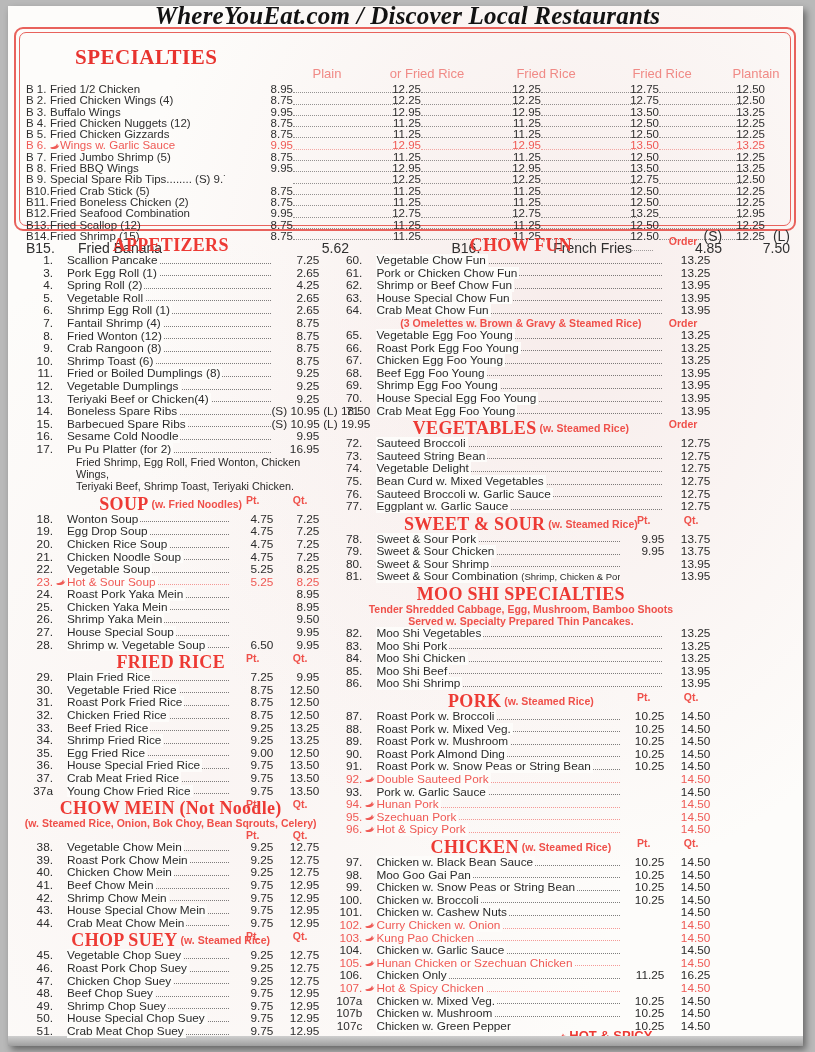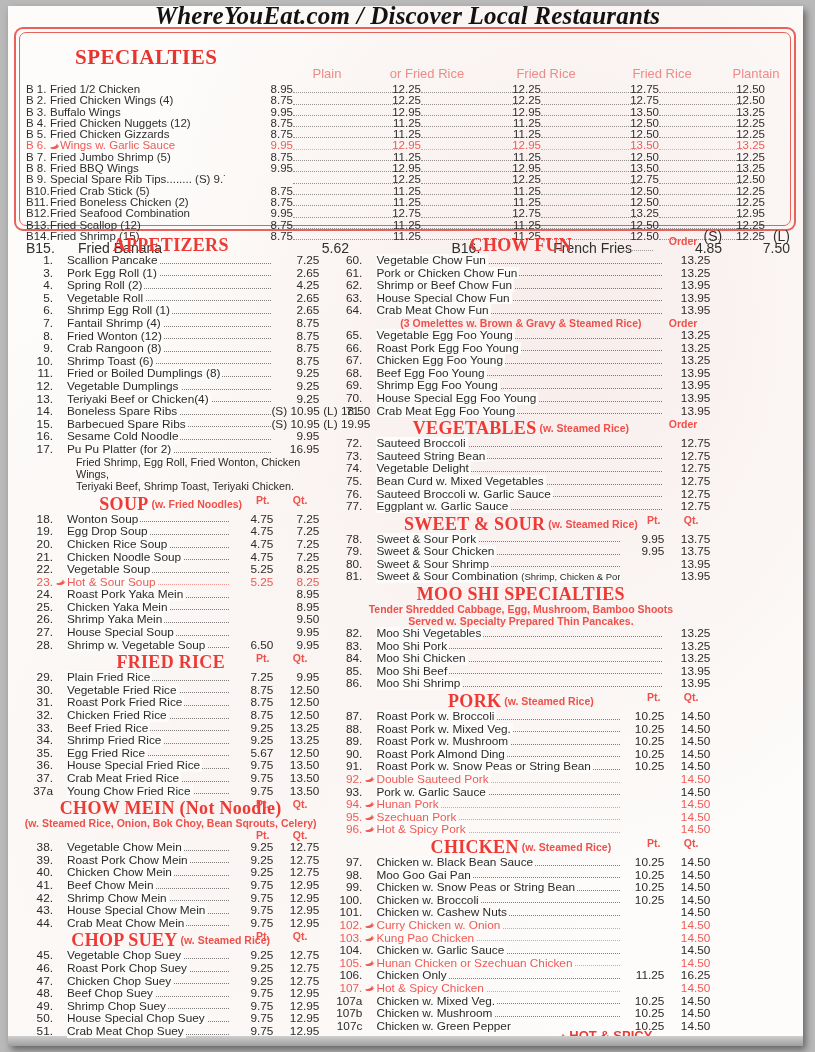--- a/index.html
+++ b/index.html
@@ -157,21 +157,21 @@
     line-height: 12px;
   }
 
   .colhdr {
     position: absolute;
     right: 6px;
     font-size: 10.5px;
     font-weight: bold;
     color: #ef504a;
   }
-  .hdr-pt { right: 50px; }
+  .hdr-pt { right: 60px; }
   .hdr-qt { right: 12px; }
   .hdr-order { right: 13px; }
 
   .items { margin-top: 0px; }
   .item {
     display: flex;
     align-items: baseline;
     font-size: 11.8px;
     line-height: 12.6px;
     height: 12.6px;
@@ -618,21 +618,21 @@
               <div class="num">34.</div>
               <div class="pep-slot"></div>
               <div class="nm"><span class="t">Shrimp Fried Rice</span><span class="leader"></span></div>
               <div class="pt">9.25</div>
               <div class="qt">13.25</div>
             </div>
             <div class="item">
               <div class="num">35.</div>
               <div class="pep-slot"></div>
               <div class="nm"><span class="t">Egg Fried Rice</span><span class="leader"></span></div>
-              <div class="pt">5.67</div>
+              <div class="pt">9.00</div>
               <div class="qt">12.50</div>
             </div>
             <div class="item">
               <div class="num">36.</div>
               <div class="pep-slot"></div>
               <div class="nm"><span class="t">House Special Fried Rice</span><span class="leader"></span></div>
               <div class="pt">9.75</div>
               <div class="qt">13.50</div>
             </div>
             <div class="item">

